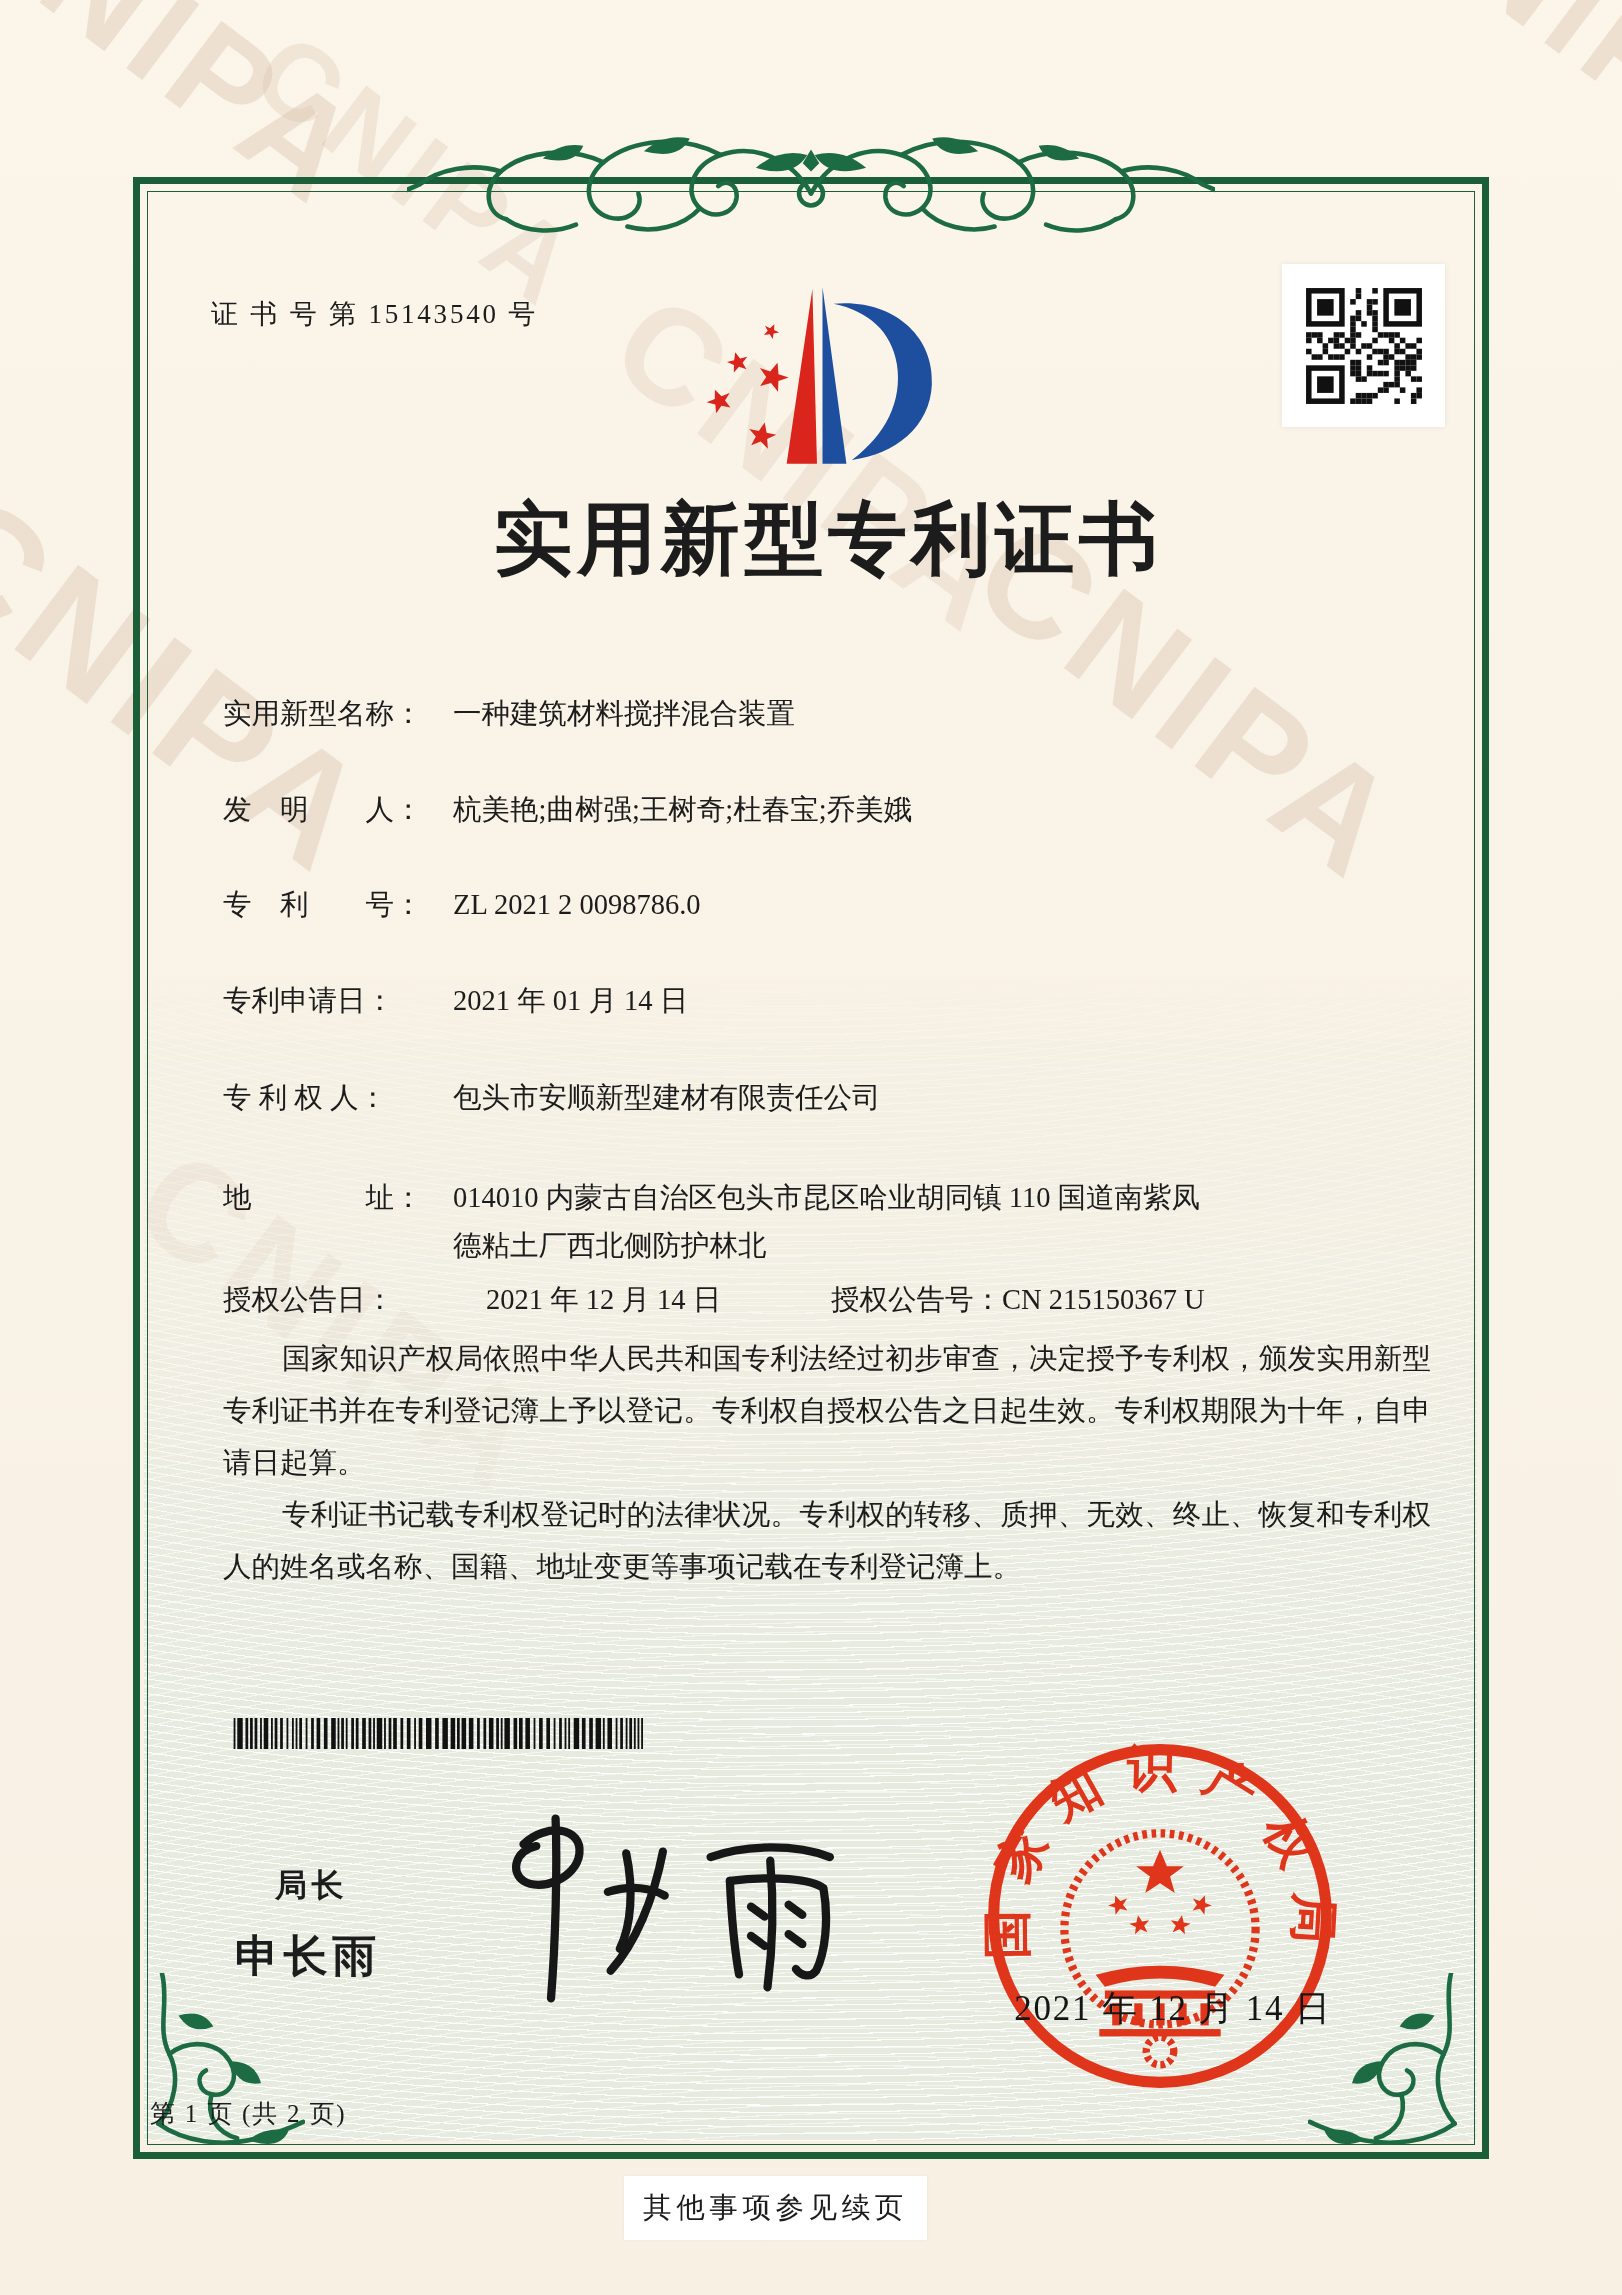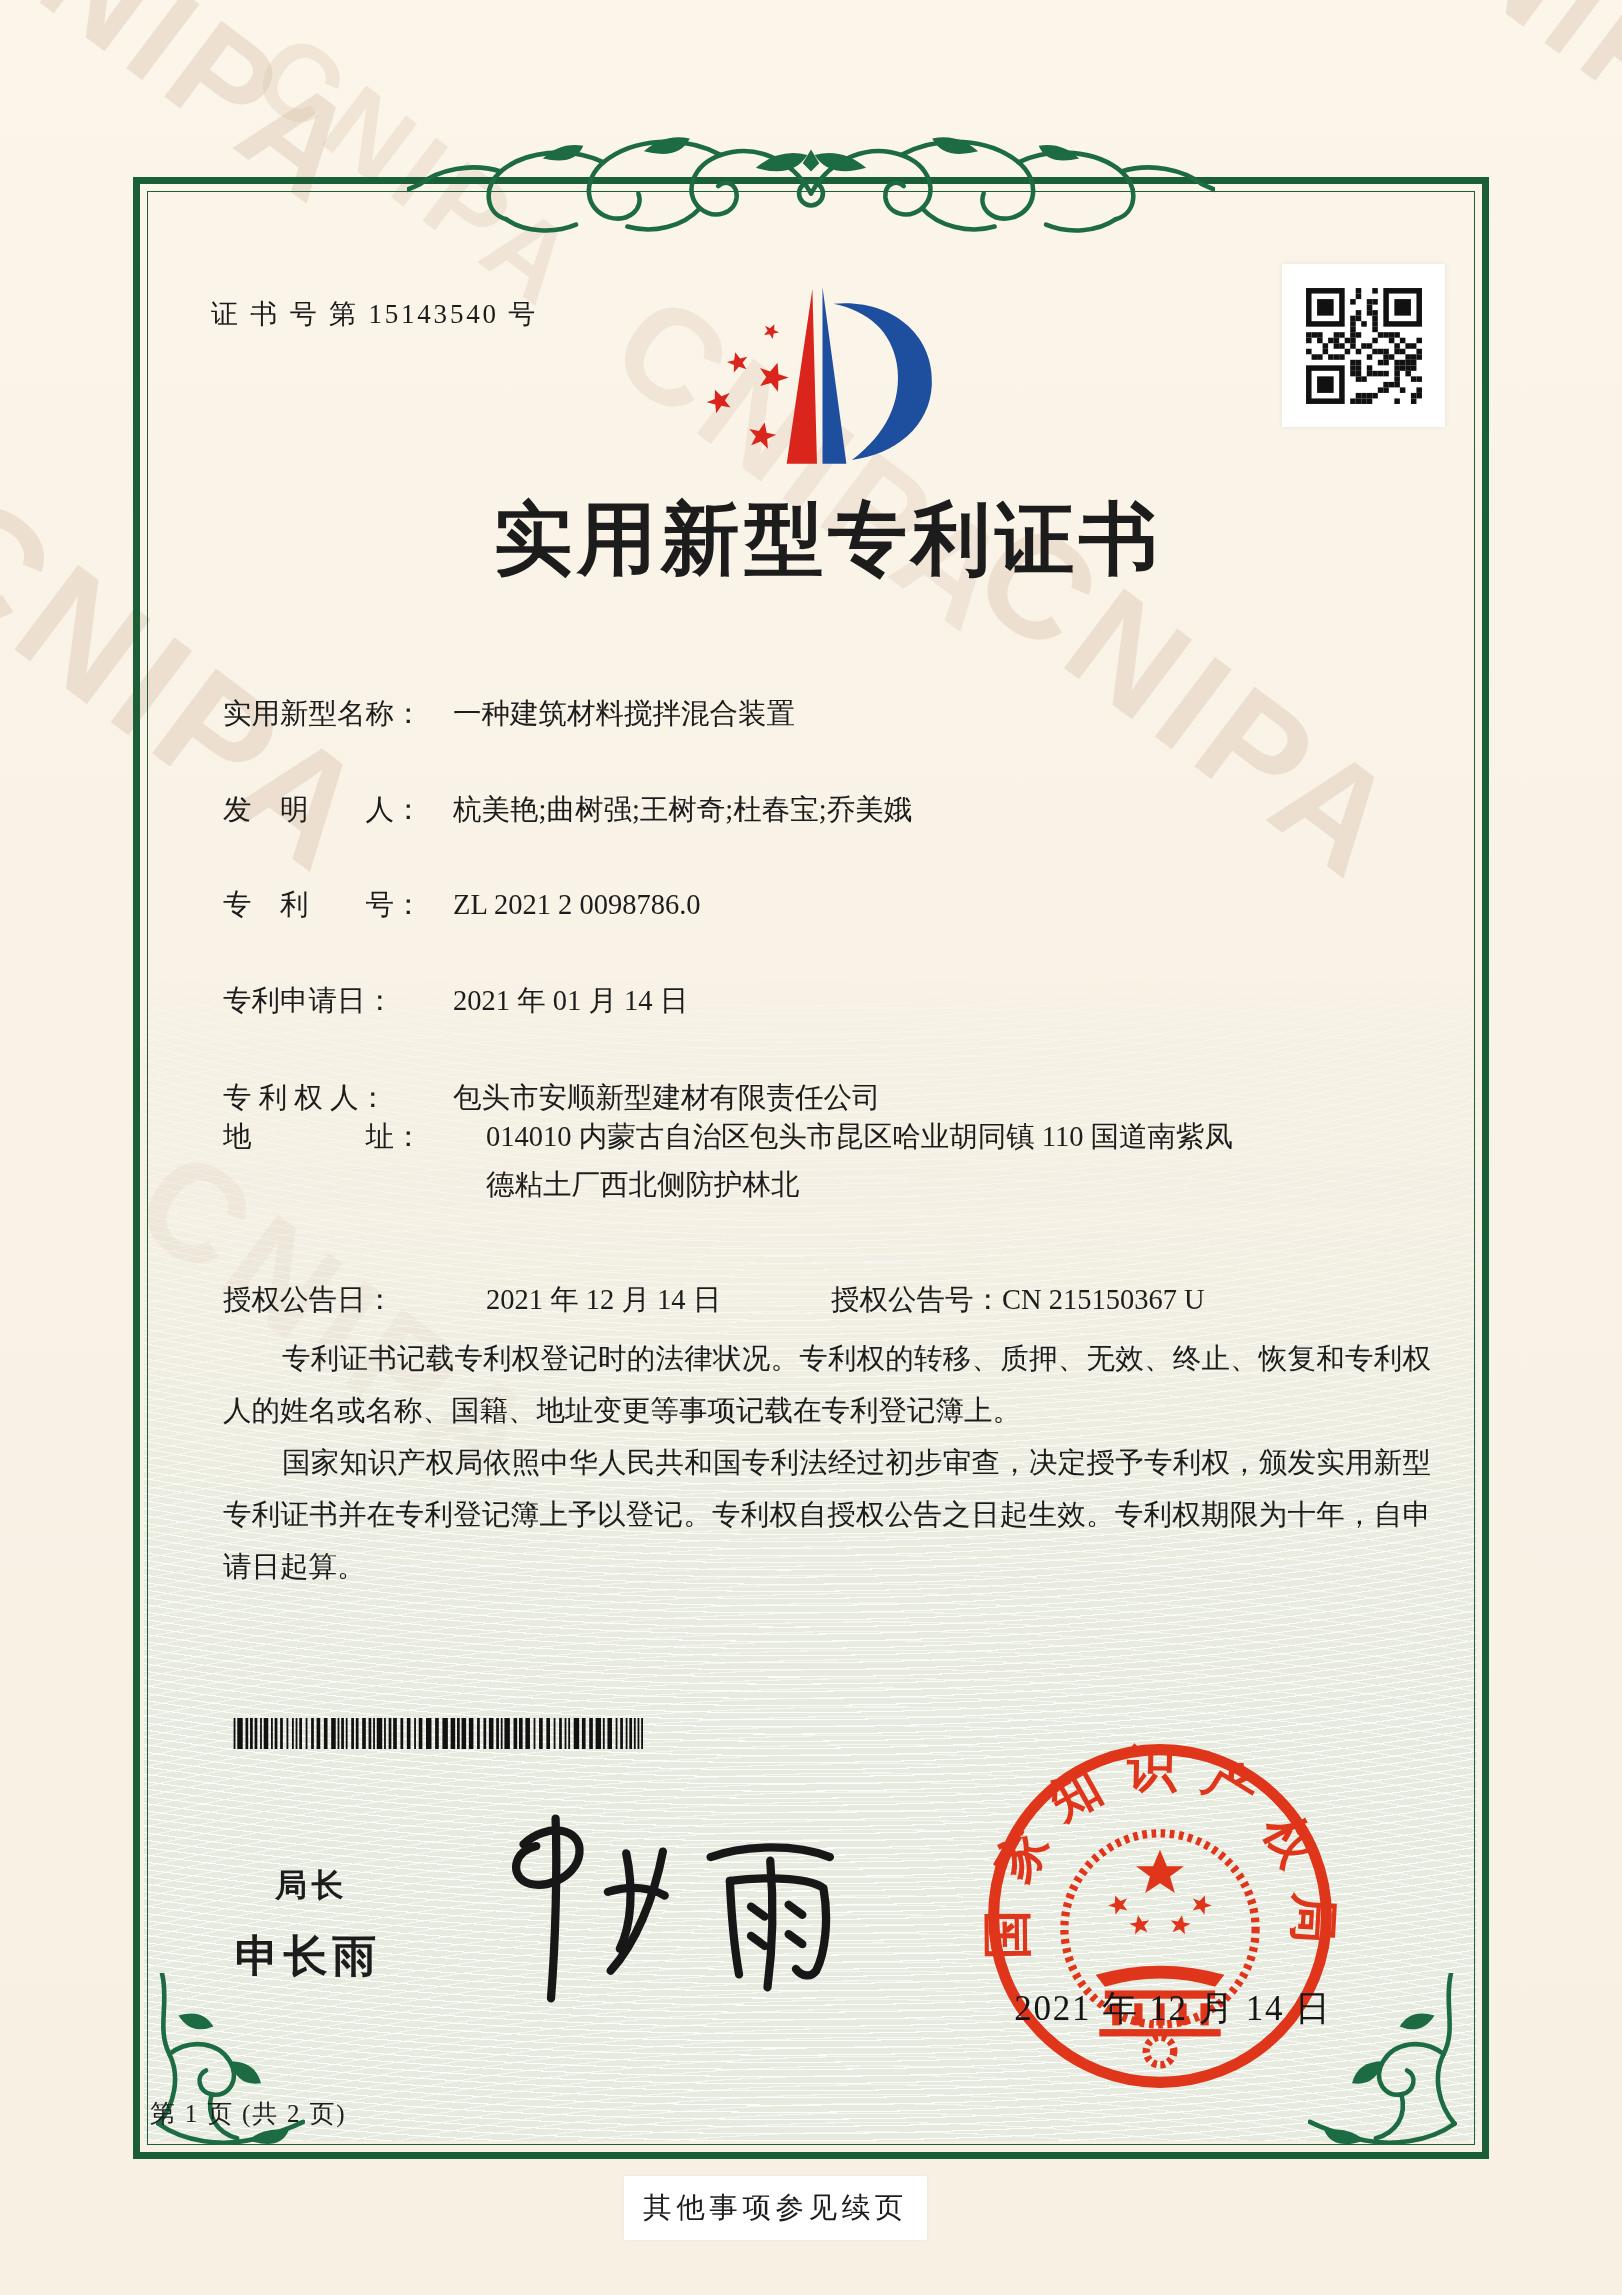--- a/index.html
+++ b/index.html
@@ -301,36 +301,36 @@
       <span class="val">ZL 2021 2 0098786.0</span>
     </div>
     <div class="row" style="top:981px;">
       <span class="lbl">专利申请日：</span>
       <span class="val">2021 年 01 月 14 日</span>
     </div>
     <div class="row" style="top:1078px;">
       <span class="lbl">专 利 权 人：</span>
       <span class="val">包头市安顺新型建材有限责任公司</span>
     </div>
-    <div class="row row-addr" style="top:1113px;gap:33px;">
+    <div class="row row-addr" style="top:1174px;">
       <span class="lbl">地　　　　址：</span>
       <span class="val wrap">014010 内蒙古自治区包头市昆区哈业胡同镇 110 国道南紫凤德粘土厂西北侧防护林北</span>
     </div>
     <div class="row" style="top:1280px;gap:33px;">
       <span class="lbl">授权公告日：</span>
       <span class="val">2021 年 12 月 14 日</span>
       <span class="grant-no">
         <span class="lbl2">授权公告号：</span>
         <span>CN 215150367 U</span>
       </span>
     </div>
 
     <div class="paras">
+      <p>国家知识产权局依照中华人民共和国专利法经过初步审查，决定授予专利权，颁发实用新型专利证书并在专利登记簿上予以登记。专利权自授权公告之日起生效。专利权期限为十年，自申请日起算。</p>
       <p>专利证书记载专利权登记时的法律状况。专利权的转移、质押、无效、终止、恢复和专利权人的姓名或名称、国籍、地址变更等事项记载在专利登记簿上。</p>
-      <p>国家知识产权局依照中华人民共和国专利法经过初步审查，决定授予专利权，颁发实用新型专利证书并在专利登记簿上予以登记。专利权自授权公告之日起生效。专利权期限为十年，自申请日起算。</p>
     </div>
 
     <svg id="bcSvg" class="barcode" width="419" height="31" viewBox="0 0 456 34">
         <rect x="0" y="0" width="2" height="34" fill="#111"></rect>
         <rect x="4" y="0" width="6" height="34" fill="#111"></rect>
         <rect x="13" y="0" width="3" height="34" fill="#111"></rect>
         <rect x="18" y="0" width="3" height="34" fill="#111"></rect>
         <rect x="23" y="0" width="3" height="34" fill="#111"></rect>
         <rect x="29" y="0" width="2" height="34" fill="#111"></rect>
         <rect x="33" y="0" width="5" height="34" fill="#111"></rect>

